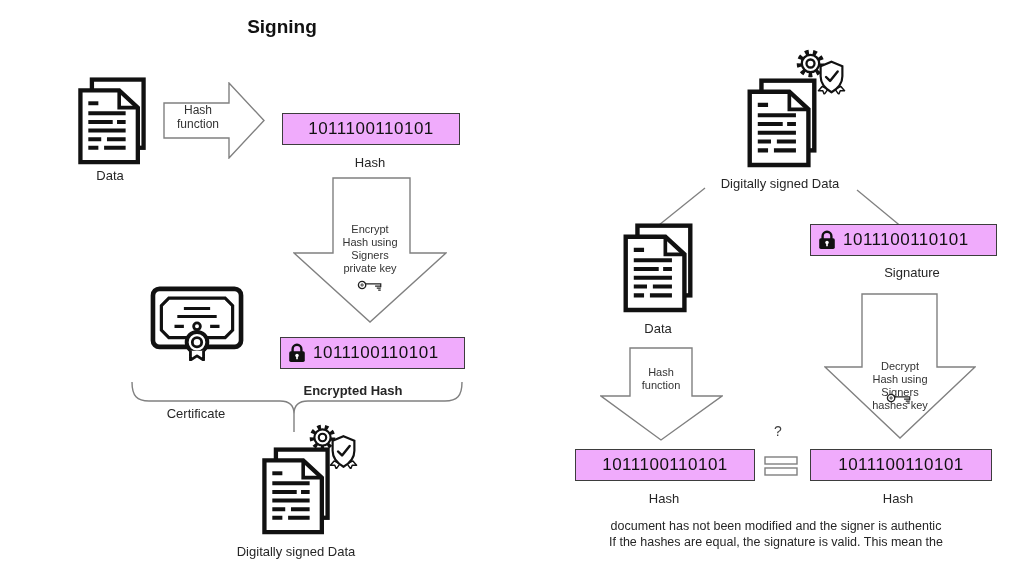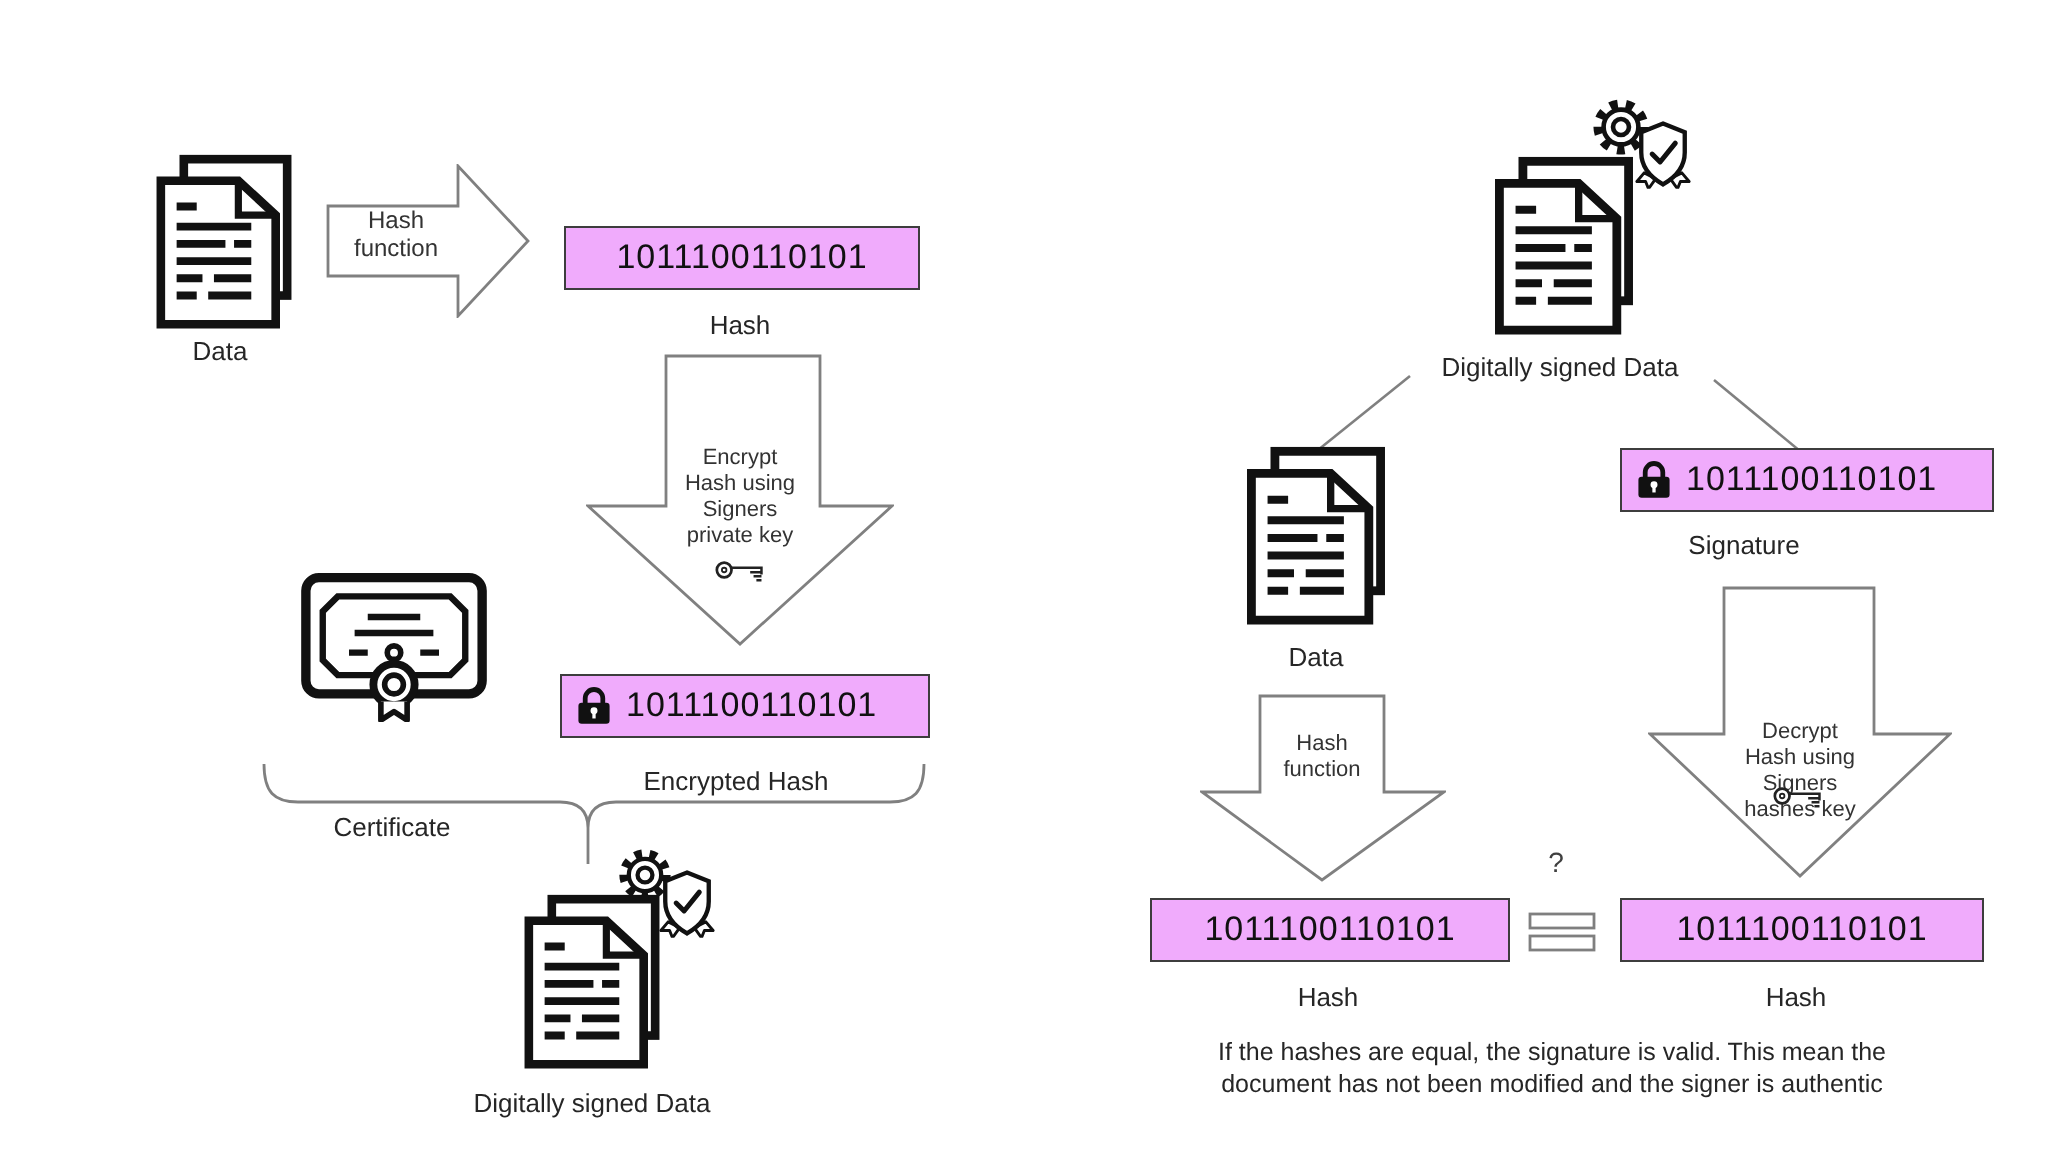--- a/index.html
+++ b/index.html
@@ -72,20 +72,21 @@
         <circle cx="20" cy="20" r="5.5" fill="none" stroke="#111" stroke-width="3.2"></circle>
       </symbol>
       <symbol id="sym-shield" viewBox="0 0 40 48">
         <path d="M33,37 l5,6 -6,0 -2,5 -5,-7 Z M7,37 l-5,6 6,0 2,5 5,-7 Z" fill="#fff" stroke="#111" stroke-width="2" stroke-linejoin="round"></path>
         <path d="M20,3 L35,9 V23 C35,34 27,41 20,45 C13,41 5,34 5,23 V9 Z" fill="#fff" stroke="#111" stroke-width="3"></path>
         <path d="M12.5,24 L18,29.5 L28.5,16.5" fill="none" stroke="#111" stroke-width="3.4" stroke-linecap="round" stroke-linejoin="round"></path>
       </symbol>
     </defs>
   </svg>
 
+  <div class="abs title" style="left:182px;top:16px;width:200px;">Signing</div>
 
   <svg class="abs" style="left:76px;top:76px;" width="72" height="89" viewBox="0 0 100 124">
       <use href="#sym-doc"></use>
     </svg>
   <div class="abs lbl" style="left:60px;top:168px;width:100px;">Data</div>
 
   <svg class="abs" style="left:163px;top:82px;" width="103" height="77">
     <path d="M1,21 H66 V1 L101,38.5 L66,76 V56 H1 Z" fill="#fff" stroke="#808080" stroke-width="1.4"></path>
   </svg>
   <div class="abs arrowtxt big" style="left:165px;top:103px;width:66px;">
@@ -115,21 +116,21 @@
       <use href="#sym-cert"></use>
     </svg>
   <div class="abs lbl" style="left:136px;top:406px;width:120px;">Certificate</div>
 
   <div class="abs valbox lft" style="left:280px;top:337px;width:178px;height:30px;">
     <svg width="22" height="22" viewBox="0 0 24 24">
         <use href="#sym-lock"></use>
       </svg>
     <span>1011100110101</span>
   </div>
-  <div class="abs lbl" style="left:293px;top:383px;width:150px;">Encrypted Hash</div>
+  <div class="abs lbl" style="left:278px;top:383px;width:150px;font-weight:bold;">Encrypted Hash</div>
 
   <svg class="abs" style="left:131px;top:381px;" width="333" height="53">
     <path d="M1,1 C1,15 6,20 18,20 L149,20 C159,20 163,25 163,33 L163,51 M163,33 C163,25 167,20 177,20 L314,20 C326,20 331,15 331,1" fill="none" stroke="#808080" stroke-width="1.4"></path>
   </svg>
 
   <svg class="abs" style="left:260px;top:446px;" width="72" height="89" viewBox="0 0 100 124">
       <use href="#sym-doc"></use>
     </svg>
   <svg class="abs" style="left:309px;top:424px;" width="27" height="27" viewBox="0 0 40 40">
       <use href="#sym-gear"></use>
@@ -157,21 +158,21 @@
   <svg class="abs" style="left:856px;top:189px;" width="48" height="40">
     <line x1="1" y1="1" x2="47" y2="39" stroke="#808080" stroke-width="1.3"></line>
   </svg>
 
   <div class="abs valbox lft" style="left:810px;top:224px;width:180px;height:30px;">
     <svg width="22" height="22" viewBox="0 0 24 24">
         <use href="#sym-lock"></use>
       </svg>
     <span>1011100110101</span>
   </div>
-  <div class="abs lbl" style="left:812px;top:265px;width:120px;">Signature</div>
+  <div class="abs lbl" style="left:852px;top:265px;width:120px;">Signature</div>
 
   <svg class="abs" style="left:621px;top:222px;" width="74" height="91" viewBox="0 0 100 124">
       <use href="#sym-doc"></use>
     </svg>
   <div class="abs lbl" style="left:608px;top:321px;width:100px;">Data</div>
 
   <svg class="abs" style="left:600px;top:347px;" width="123" height="94">
     <path d="M30,1 H92 V49 H122 L61,93 L1,49 H30 Z" fill="#fff" stroke="#808080" stroke-width="1.4"></path>
   </svg>
   <div class="abs arrowtxt" style="left:600px;top:366px;width:122px;">
@@ -200,17 +201,17 @@
     <rect x="1" y="1" width="32" height="7" fill="#fff" stroke="#7f7f7f" stroke-width="1.4"></rect>
     <rect x="1" y="12" width="32" height="7" fill="#fff" stroke="#7f7f7f" stroke-width="1.4"></rect>
   </svg>
   <div class="abs valbox" style="left:810px;top:449px;width:180px;height:30px;">
     <span>1011100110101</span>
   </div>
   <div class="abs lbl" style="left:614px;top:491px;width:100px;">Hash</div>
   <div class="abs lbl" style="left:848px;top:491px;width:100px;">Hash</div>
 
   <div class="abs note" style="left:571px;top:518px;width:410px;">
+    <div>document has not been modified and the signer is authentic</div>
     <div>If the hashes are equal, the signature is valid. This mean the</div>
-    <div>document has not been modified and the signer is authentic</div>
   </div>
 
 </div>
 
 </body></html>

